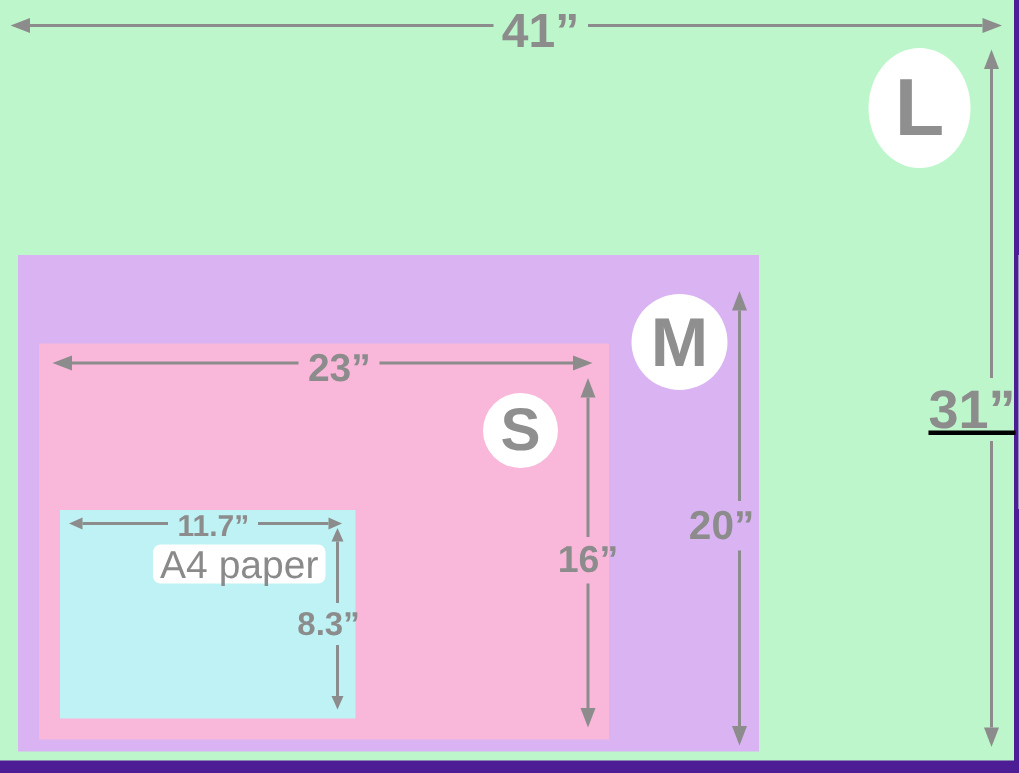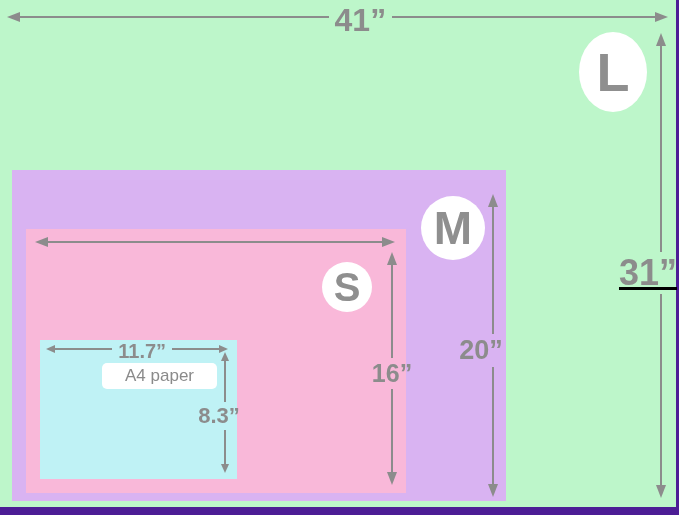--- a/index.html
+++ b/index.html
@@ -44,21 +44,21 @@
          display:flex;align-items:center;justify-content:center;
          color:#8f8f8f;font-weight:bold;line-height:1;}
   .badge-l{left:579px;top:32px;width:68px;height:80px;font-size:54px;}
   .badge-m{left:421px;top:196px;width:64px;height:64px;font-size:46px;}
   .badge-s{left:322px;top:262px;width:50px;height:50px;font-size:40px;}
 
   
   .a4-label{position:absolute;left:102px;top:363px;width:115px;height:26px;
             background:var(--badge-fill);border-radius:5px;
             display:flex;align-items:center;justify-content:center;
-            color:#8a8a8a;font-size:17px;}
+            color:#8a8a8a;font-size:26px;}
 </style>
 </head>
 <body>
 
 <div class="stage">
 
   <div class="rect rect-l"></div>
   <div class="rect rect-m"></div>
   <div class="rect rect-s"></div>
   <div class="rect rect-a4"></div>
@@ -68,20 +68,21 @@
     <span class="seg-h" style="flex-grow:54;"></span>
     <span class="dim-label" style="font-size:32px;transform:translateY(3px);">41”</span>
     <span class="seg-h" style="flex-grow:46;"></span>
     <span class="ah ah-right"></span>
   </div>
 
 
   <div class="dim-h" style="left:35px;top:232px;width:360px;">
     <span class="ah ah-left"></span>
     <span class="seg-h" style="flex-grow:54;"></span>
+    <span class="dim-label" style="font-size:26px;transform:translateY(3px);">23”</span>
     <span class="seg-h" style="flex-grow:46;"></span>
     <span class="ah ah-right"></span>
   </div>
 
   <div class="dim-h" style="left:46px;top:339px;width:182px;">
     <span class="ah ah-left sm"></span>
     <span class="seg-h" style="flex-grow:55;"></span>
     <span class="dim-label" style="font-size:20px;transform:translateY(2px);">11.7”</span>
     <span class="seg-h" style="flex-grow:45;"></span>
     <span class="ah ah-right sm"></span>

